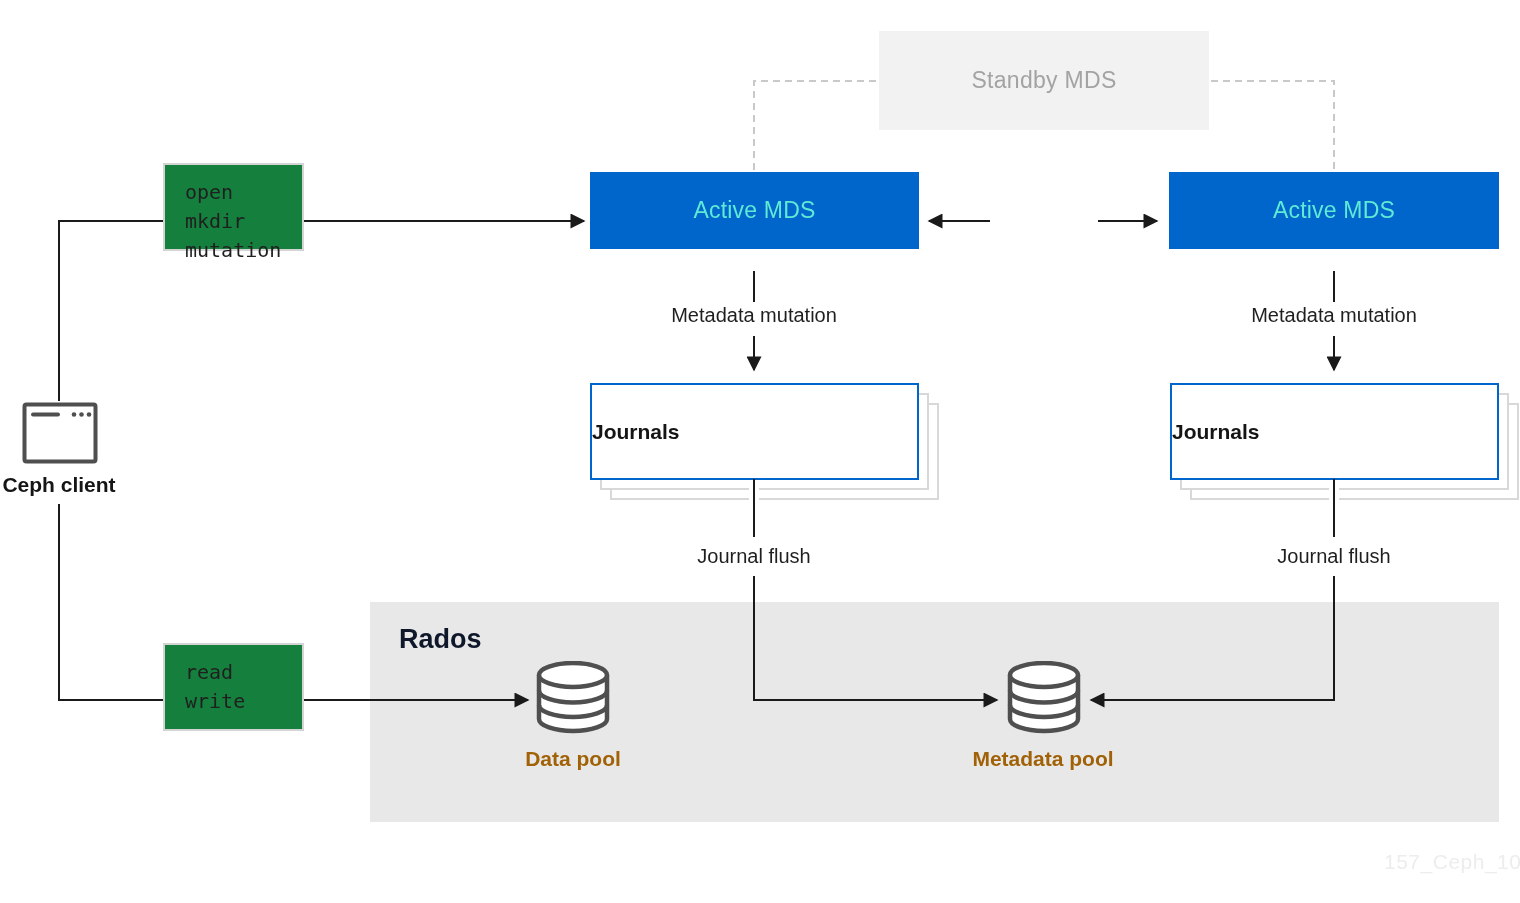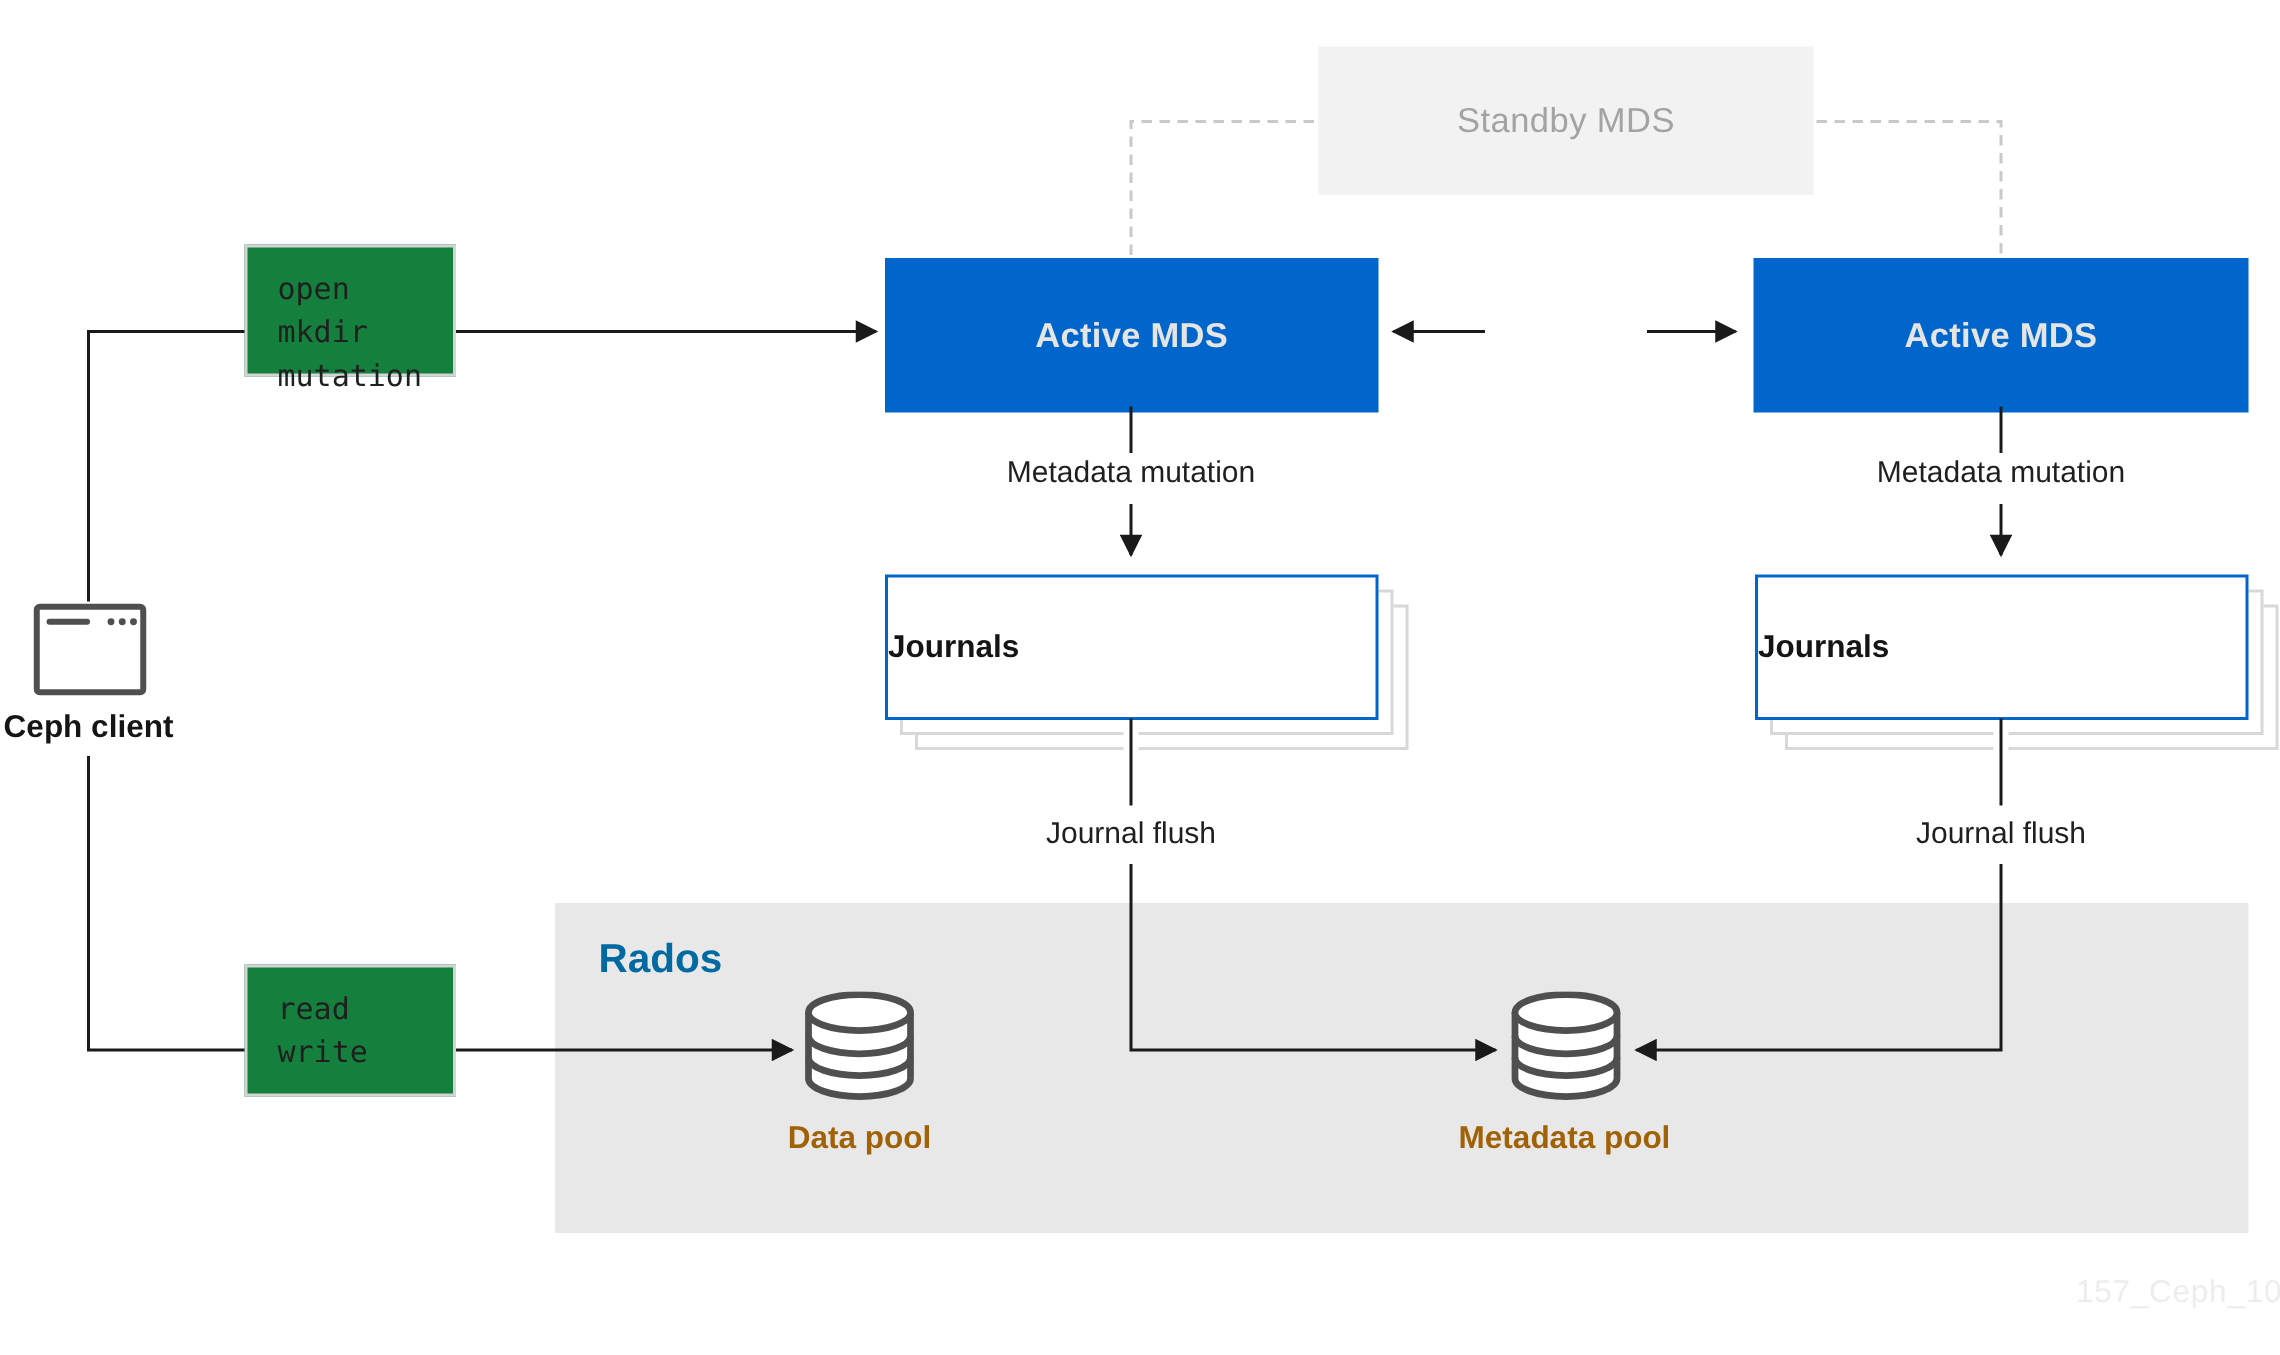--- a/index.html
+++ b/index.html
@@ -8,23 +8,23 @@
     font-family:"Liberation Sans",sans-serif;color:#151515;
   }
   .abs{position:absolute;}
   
   .standby{
     left:879px;top:31px;width:330px;height:99px;background:#f2f2f2;
     display:flex;align-items:center;justify-content:center;
     font-size:23px;font-weight:500;color:#a3a3a3;letter-spacing:.3px;
   }
   .active{
-    width:330px;height:103px;background:#0066cc;top:172px;
+    width:330px;height:77px;background:#0066cc;top:172px;
     display:flex;align-items:center;justify-content:center;
-    font-size:23px;font-weight:700;color:#e5e5e5;letter-spacing:.2px;
+    font-size:23px;font-weight:400;color:#5eead4;letter-spacing:.2px;
     z-index:3;
   }
   .active.l{left:590px;width:329px;}
   .active.r{left:1169px;}
   .journals{
     width:329px;height:97px;background:#ffffff;border:2px solid #0066cc;top:383px;
     box-sizing:border-box;display:flex;align-items:center;justify-content:flex-start;
     font-size:21px;font-weight:700;color:#151515;z-index:3;
   }
   .journals.l{left:590px;}
@@ -37,21 +37,21 @@
     width:141px;height:88px;background:#15803d;border:2px solid #d4d4d4;
     box-sizing:border-box;z-index:3;
     font-family:"DejaVu Sans Mono","Liberation Mono",monospace;
     font-size:20px;line-height:29px;color:#1f1f1f;
     padding:13px 0 0 20px;
   }
   .rados{
     left:370px;top:602px;width:1129px;height:220px;background:#e8e8e8;z-index:0;
   }
   .rados-title{
-    position:absolute;left:29px;top:22px;font-size:27px;font-weight:700;color:#0369a1;
+    position:absolute;left:29px;top:22px;font-size:27px;font-weight:700;color:#0f172a;
   }
   .edge-label{
     text-align:center;font-size:20px;color:#1f1f1f;z-index:4;background:transparent;
   }
   .pool-label{
     text-align:center;font-size:21px;font-weight:600;color:#a16207;z-index:4;
   }
   .client-label{
     text-align:center;font-size:21px;font-weight:600;color:#151515;z-index:4;
   }

